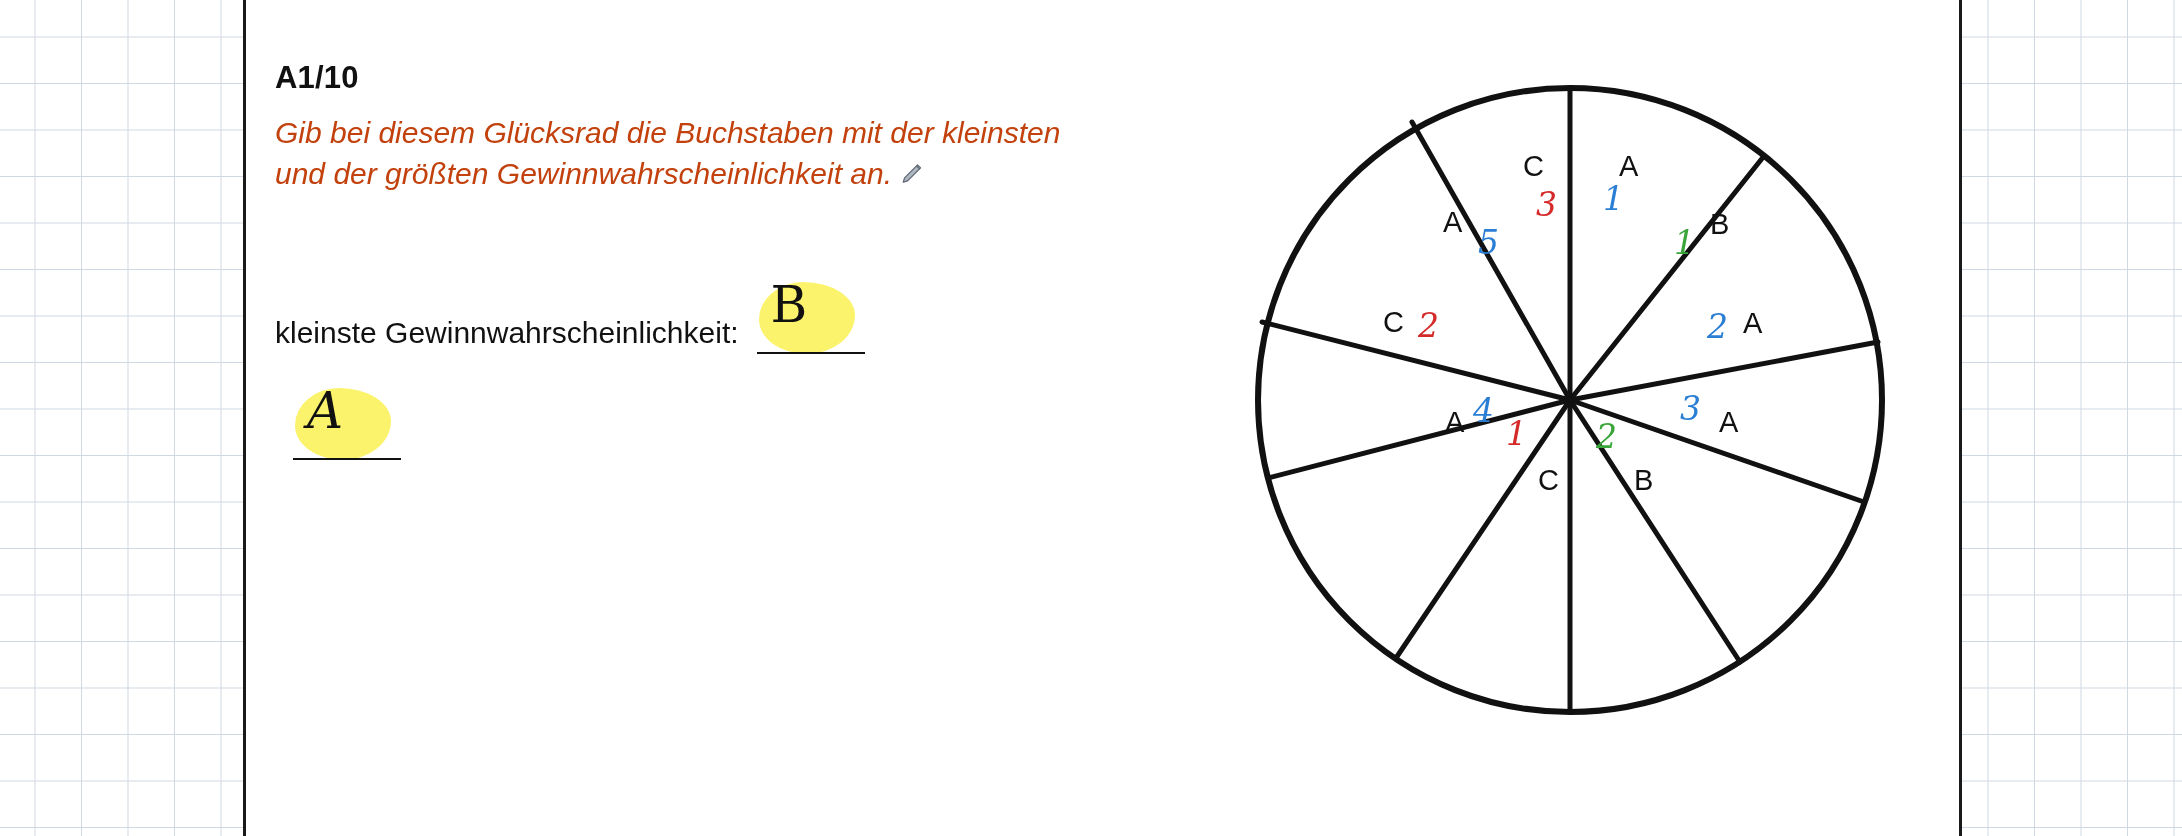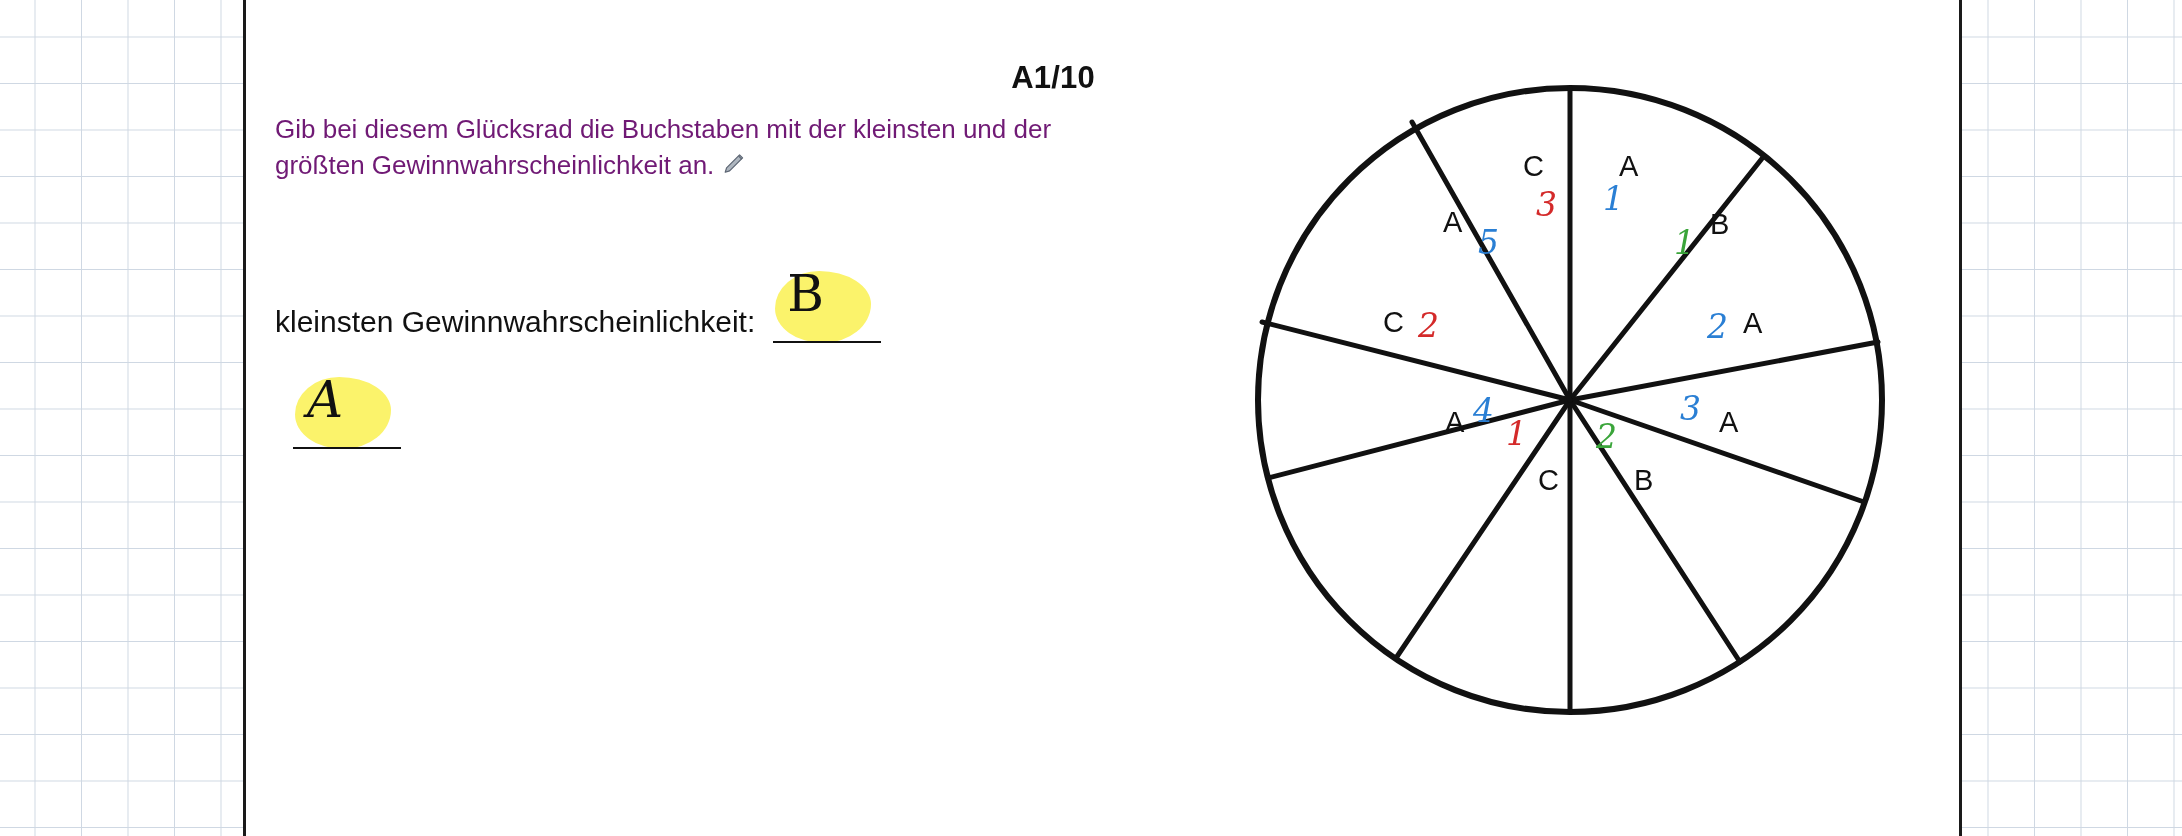--- a/index.html
+++ b/index.html
@@ -52,28 +52,28 @@
     left: 275px;
     top: 60px;
     width: 820px;
   }
   .task-id {
     font-size: 31px;
     font-weight: bold;
     color: #111;
     letter-spacing: 0.2px;
     margin: 0 0 16px 0;
-    text-align: right;
   }
   .prompt {
-    font-size: 26px;
+    font-size: 30px;
     line-height: 1.37;
-    color: #701a75;
+    color: #c2410c;
     margin: 0;
     max-width: 790px;
+    font-style: italic;
   }
   .pencil-icon {
     display: inline-block;
     vertical-align: -2px;
     margin-left: 8px;
   }
   .answers {
     margin-top: 96px;
   }
   .answer-row {
@@ -157,21 +157,21 @@
   <div class="text-col">
     <div class="task-id">A1/10</div>
     <p class="prompt"><span>Gib bei diesem Glücksrad die Buchstaben mit der kleinsten und der größten Gewinnwahrscheinlichkeit an.</span><span class="pencil-icon"><svg width="26" height="26" viewBox="0 0 24 24">
             <path d="M3 20.5l1.2-4 12-12 2.8 2.8-12 12-4 1.2z" fill="#aeb6bf" stroke="#5b6472" stroke-width="1.1" stroke-linejoin="round"></path>
             <path d="M15.4 5.6l2.8 2.8" stroke="#5b6472" stroke-width="1.1"></path>
           </svg></span></p>
 
     <div class="answers">
 
       <div class="answer-row">
-        <span class="answer-label">kleinsten Gewinnwahrscheinlichkeit:</span>
+        <span class="answer-label">kleinste Gewinnwahrscheinlichkeit:</span>
         <span class="answer-slot">
           <span class="highlight"></span>
           <span class="hand-letter">B</span>
           <span class="answer-rule"></span>
         </span>
       </div>
 
       <div class="answer-row">
         <span class="answer-slot">
           <span class="highlight"></span>

